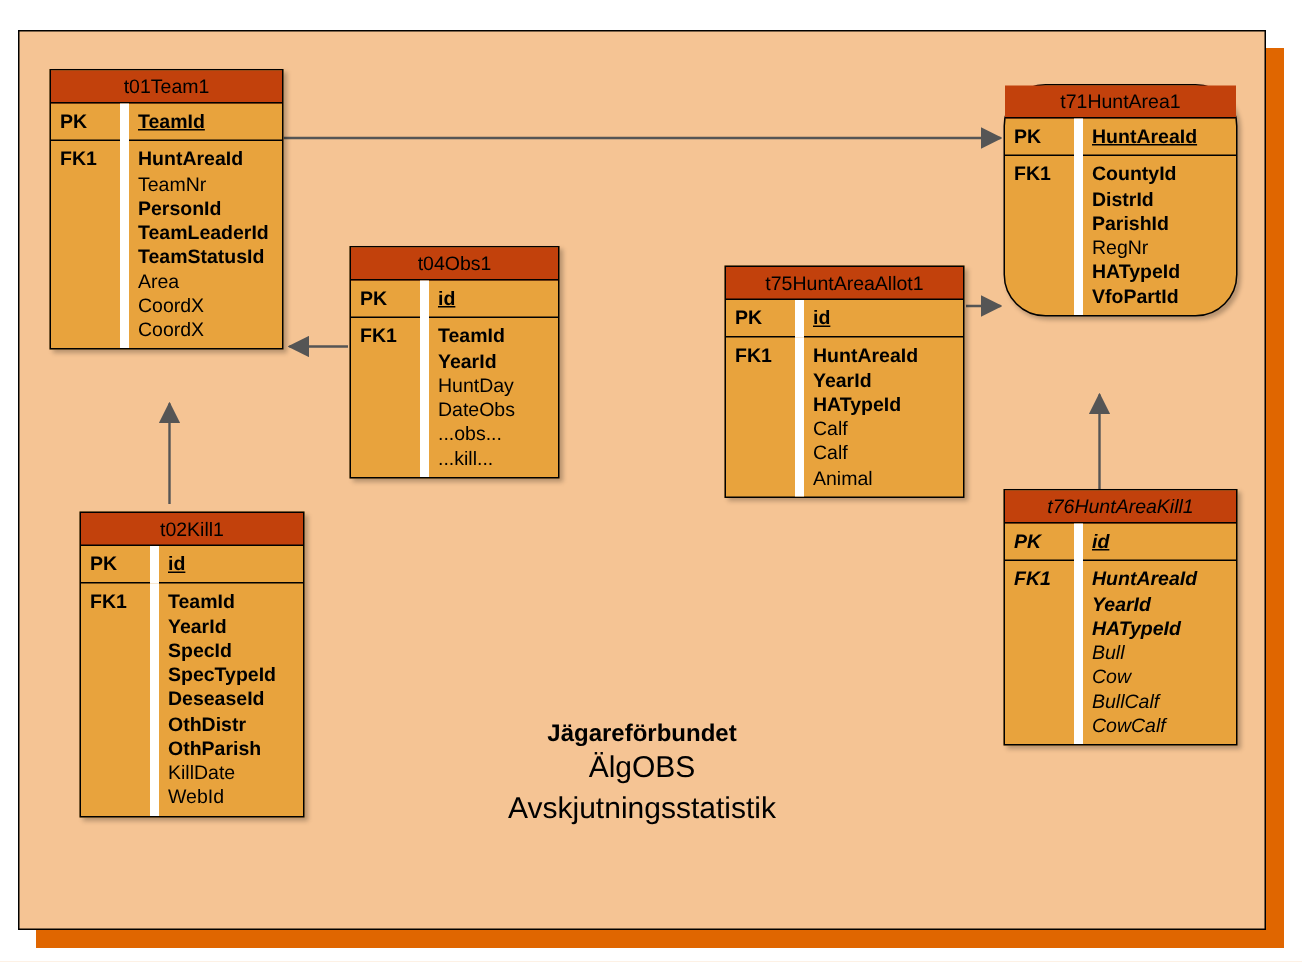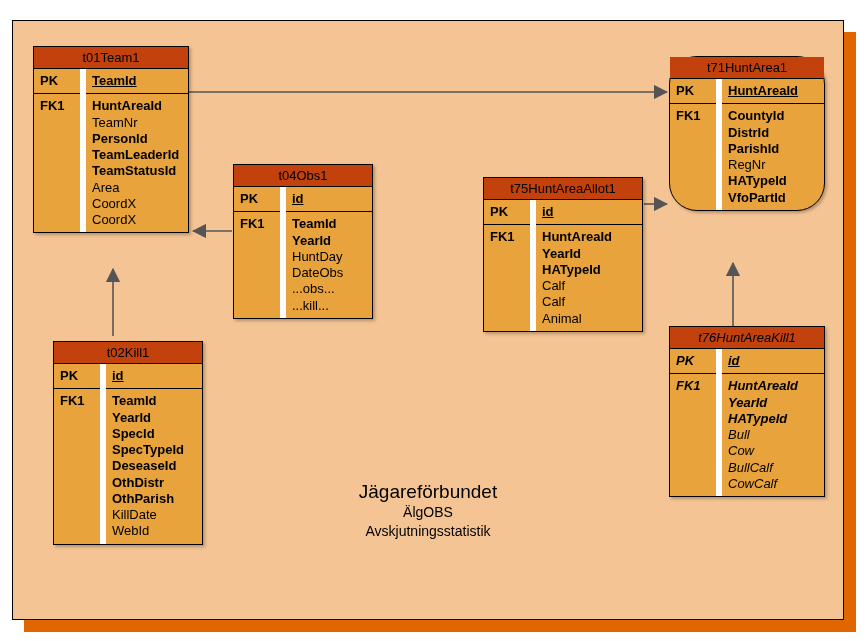--- a/index.html
+++ b/index.html
@@ -69,22 +69,22 @@
   .entity tr.sep td {
     border-top: 1px solid #000;
   }
   .u { text-decoration: underline; }
   .b { font-weight: bold; }
   .caption {
     position: absolute;
     left: 0; right: 0;
     text-align: center;
   }
-  .caption .title { font-weight: normal; font-size: 19px; }
-  .caption .sub  { font-size: 14px; line-height: 1.35; }
+  .caption .title { font-weight: bold; font-size: 16px; }
+  .caption .sub  { font-size: 20px; line-height: 1.35; }
 </style>
 </head>
 <body>
 
 <div class="stage">
   <div class="shadow"></div>
   <div class="panel">
 
     <svg class="rel">
       <defs>

